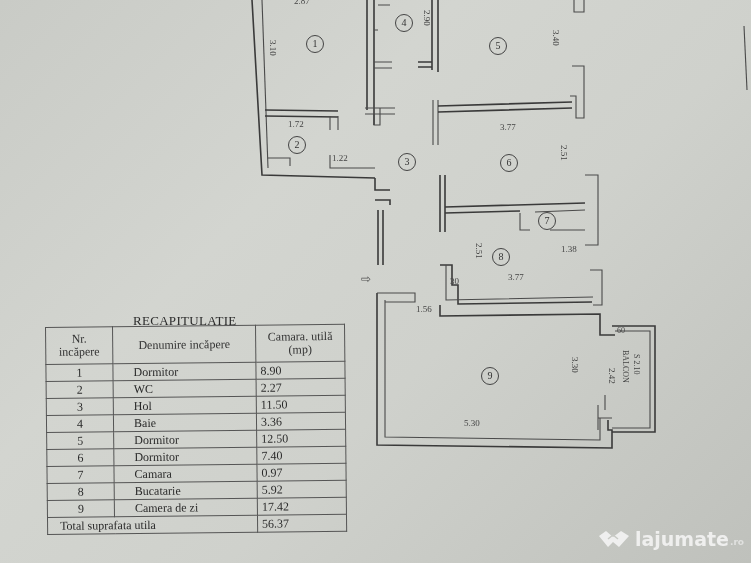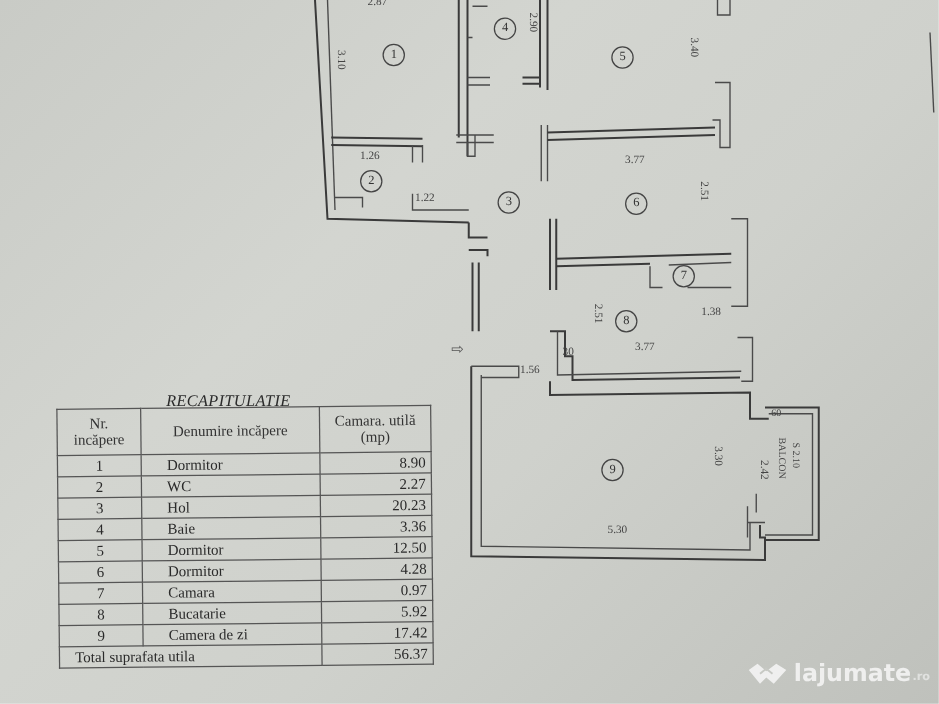--- a/index.html
+++ b/index.html
@@ -10,28 +10,28 @@
       color: #2a2a2a;
     }
     .plan { position: absolute; left: 0; top: 0; width: 751px; height: 563px; }
     .plan svg { position: absolute; left: 0; top: 0; }
     .wall { stroke: #3a3a3a; stroke-width: 1.6; fill: none; }
     .wall-thin { stroke: #4a4a4a; stroke-width: 1.1; fill: none; }
     .room-num { position: absolute; width: 16px; height: 16px; border: 1px solid #444; border-radius: 50%;
       font-size: 10px; line-height: 16px; text-align: center; color: #333; }
     .dim { position: absolute; font-size: 9px; color: #444; white-space: nowrap; }
     .dim.v { transform: rotate(90deg); transform-origin: left top; }
-    .table-title { position: absolute; left: 133px; top: 313px; font-size: 13px; letter-spacing: 0.3px; color: #2b2b2b; font-style: italic; }
+    .table-title { position: absolute; left: 133px; top: 313px; font-size: 13px; letter-spacing: 0.3px; color: #2b2b2b; }
     table.recap { position: absolute; left: 45px; top: 327px; width: 300px; border-collapse: collapse;
       transform: rotate(-0.6deg); transform-origin: left top; }
     table.recap td, table.recap th { border: 1px solid #555; font-size: 12px; font-weight: normal; padding: 0 4px; height: 16px; line-height: 15px; }
     table.recap th { height: 36px; line-height: 13px; color: #333; }
     table.recap td.nr { width: 58px; text-align: center; }
     table.recap td.name { width: 118px; padding-left: 20px; }
-    table.recap td.area { width: 80px; text-align: right; }
+    table.recap td.area { width: 80px; text-align: left; }
     table.recap td.total-label { text-align: left; padding-left: 12px; }
     .watermark { position: absolute; left: 597px; top: 528px; display: flex; align-items: center; color: #f4f4f4;
       font-family: "DejaVu Sans", sans-serif; font-size: 19px; font-weight: bold; opacity: 0.9; }
     .watermark .ro { font-size: 9px; margin-left: 1px; margin-top: 6px; opacity: 0.7; }
     .entry-arrow { position: absolute; left: 361px; top: 272px; font-size: 12px; color: #555; }
   </style>
 </head>
 <body>
 
 <div class="plan">
@@ -84,33 +84,33 @@
   <div class="room-num" style="left:398px;top:153px">3</div>
   <div class="room-num" style="left:395px;top:14px">4</div>
   <div class="room-num" style="left:489px;top:37px">5</div>
   <div class="room-num" style="left:500px;top:154px">6</div>
   <div class="room-num" style="left:538px;top:212px">7</div>
   <div class="room-num" style="left:492px;top:248px">8</div>
   <div class="room-num" style="left:481px;top:367px">9</div>
 
   <span class="dim" style="left:294px;top:-4px">2.87</span>
   <span class="dim v" style="left:278px;top:40px">3.10</span>
-  <span class="dim" style="left:288px;top:119px">1.26</span>
+  <span class="dim" style="left:288px;top:119px">1.72</span>
   <span class="dim" style="left:332px;top:153px">1.22</span>
   <span class="dim v" style="left:432px;top:10px">2.90</span>
   <span class="dim v" style="left:561px;top:30px">3.40</span>
   <span class="dim" style="left:500px;top:122px">3.77</span>
   <span class="dim v" style="left:569px;top:145px">2.51</span>
   <span class="dim" style="left:561px;top:244px">1.38</span>
   <span class="dim" style="left:508px;top:272px">3.77</span>
   <span class="dim v" style="left:484px;top:243px">2.51</span>
-  <span class="dim" style="left:416px;top:290px">1.56</span>
+  <span class="dim" style="left:416px;top:304px">1.56</span>
   <span class="dim" style="left:450px;top:276px">30</span>
   <span class="dim v" style="left:580px;top:357px">3.30</span>
-  <span class="dim" style="left:486px;top:418px">5.30</span>
+  <span class="dim" style="left:464px;top:418px">5.30</span>
   <span class="dim v" style="left:617px;top:368px">2.42</span>
   <span class="dim v" style="left:630px;top:350px;font-size:8px">BALCON</span>
   <span class="dim v" style="left:641px;top:354px;font-size:8px">S 2.10</span>
   <span class="dim" style="left:617px;top:326px;font-size:8px">60</span>
 
   <span class="entry-arrow">⇨</span>
 </div>
 
 <div class="table-title">RECAPITULATIE</div>
 
@@ -127,36 +127,36 @@
         <td class="area">8.90</td>
       </tr>
   <tr>
         <td class="nr">2</td>
         <td class="name">WC</td>
         <td class="area">2.27</td>
       </tr>
   <tr>
         <td class="nr">3</td>
         <td class="name">Hol</td>
-        <td class="area">20.23</td>
+        <td class="area">11.50</td>
       </tr>
   <tr>
         <td class="nr">4</td>
         <td class="name">Baie</td>
         <td class="area">3.36</td>
       </tr>
   <tr>
         <td class="nr">5</td>
         <td class="name">Dormitor</td>
         <td class="area">12.50</td>
       </tr>
   <tr>
         <td class="nr">6</td>
         <td class="name">Dormitor</td>
-        <td class="area">4.28</td>
+        <td class="area">7.40</td>
       </tr>
   <tr>
         <td class="nr">7</td>
         <td class="name">Camara</td>
         <td class="area">0.97</td>
       </tr>
   <tr>
         <td class="nr">8</td>
         <td class="name">Bucatarie</td>
         <td class="area">5.92</td>

